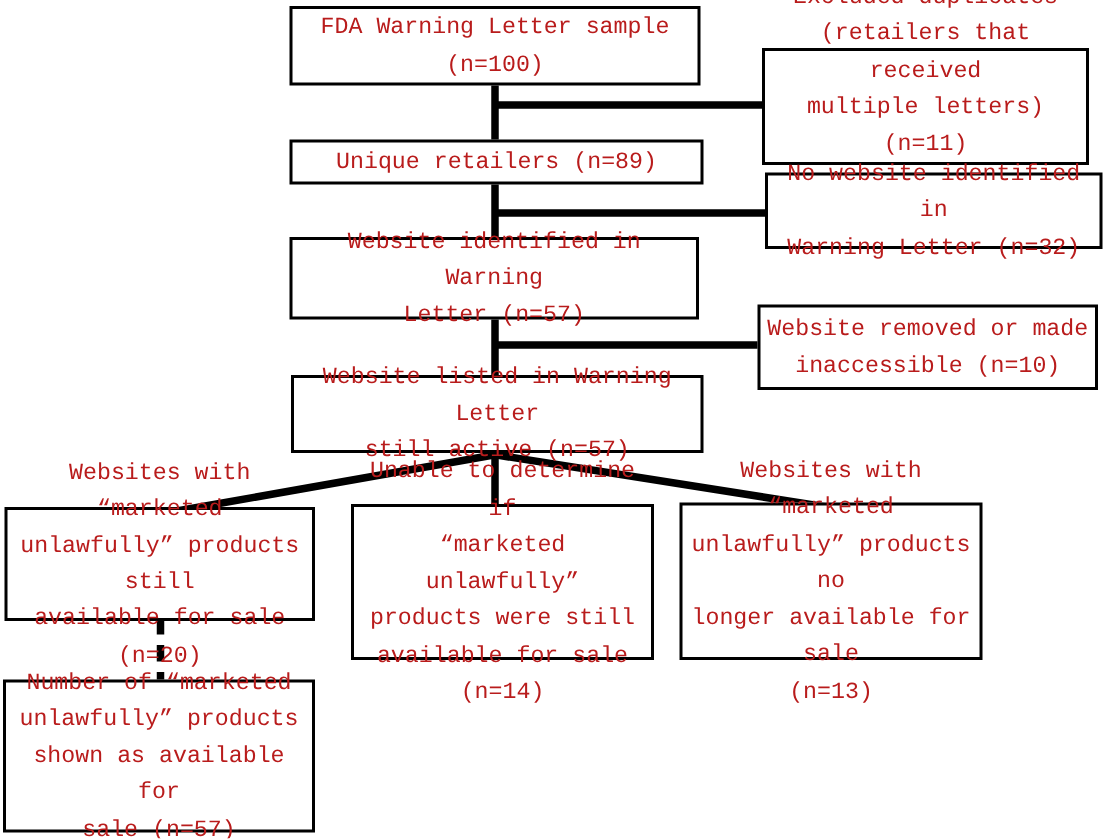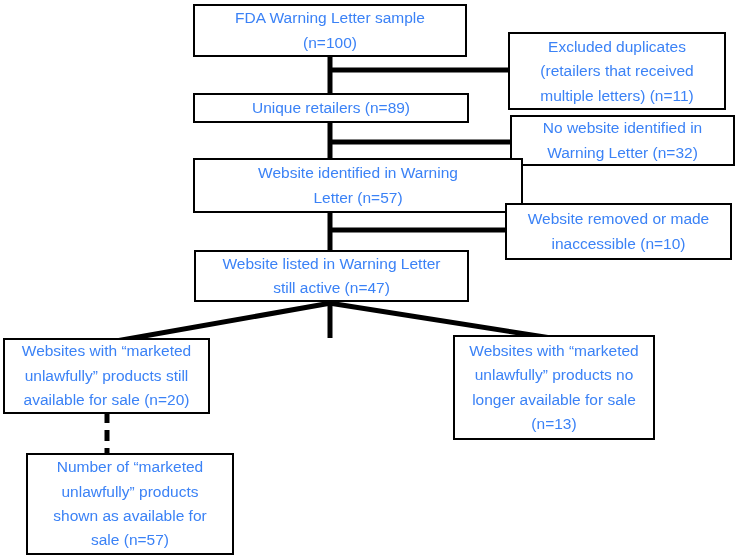--- a/index.html
+++ b/index.html
@@ -5,22 +5,22 @@
   html, body {
     margin: 0;
     padding: 0;
     background: #ffffff;
   }
   .stage {
     position: relative;
     width: 739px;
     height: 559px;
     background: #ffffff;
-    font-family: Liberation Sans, sans-serif;
-    color: #3b82f6;
+    font-family: Liberation Mono, monospace;
+    color: #b91c1c;
     overflow: hidden;
   }
   .wires {
     position: absolute;
     left: 0;
     top: 0;
     width: 739px;
     height: 559px;
   }
   .node {
@@ -74,49 +74,55 @@
 
   <div class="node" style="left:193px; top:93px; width:276px; height:30px;">
     <span>Unique retailers (n=89)</span>
   </div>
 
   <div class="node" style="left:510px; top:115px; width:225px; height:51px;">
     <span>No website identified in
 Warning Letter (n=32)</span>
   </div>
 
-  <div class="node" style="left:193px; top:158px; width:330px; height:55px;">
+  <div class="node" style="left:193px; top:158px; width:273px; height:55px;">
     <span>Website identified in Warning
 Letter (n=57)</span>
   </div>
 
   <div class="node" style="left:505px; top:203px; width:227px; height:57px;text-align:center;">
     <span>Website removed or made
 inaccessible (n=10)</span>
   </div>
 
   <div class="node" style="left:194px; top:250px; width:275px; height:52px;">
     <span>Website listed in Warning Letter
-still active (n=47)</span>
+still active (n=57)</span>
   </div>
 
   <div class="node" style="left:3px; top:338px; width:207px; height:76px;">
     <span>Websites with “marketed
 unlawfully” products still
 available for sale (n=20)</span>
   </div>
 
+  <div class="node" style="left:234px; top:336px; width:202px; height:104px;">
+    <span>Unable to determine if
+“marketed unlawfully”
+products were still
+available for sale (n=14)</span>
+  </div>
 
   <div class="node" style="left:453px; top:335px; width:202px; height:105px;">
     <span>Websites with “marketed
 unlawfully” products no
 longer available for sale
 (n=13)</span>
   </div>
 
-  <div class="node" style="left:2px; top:453px; width:208px; height:102px;margin-left:24px;">
+  <div class="node" style="left:2px; top:453px; width:208px; height:102px;">
     <span>Number of “marketed
 unlawfully” products
 shown as available for
 sale (n=57)</span>
   </div>
 
 </div>
 
 </body></html>

